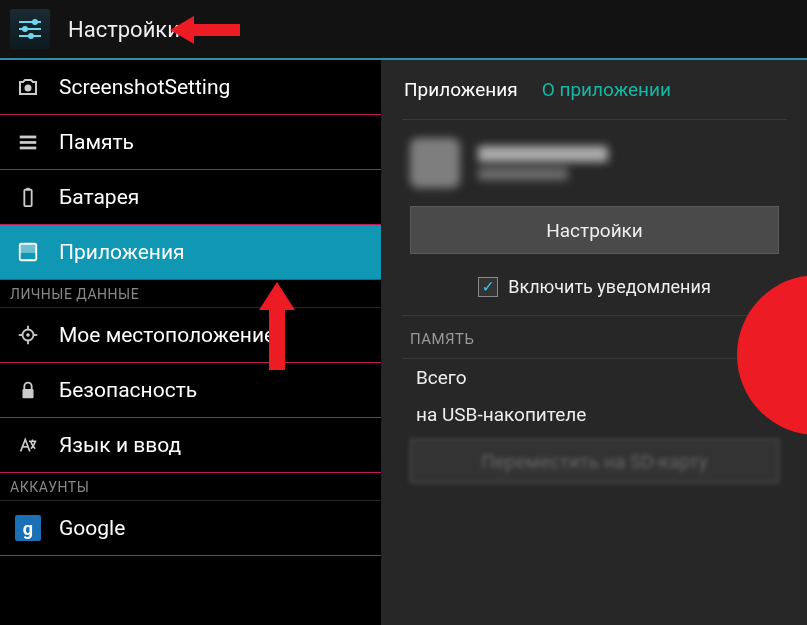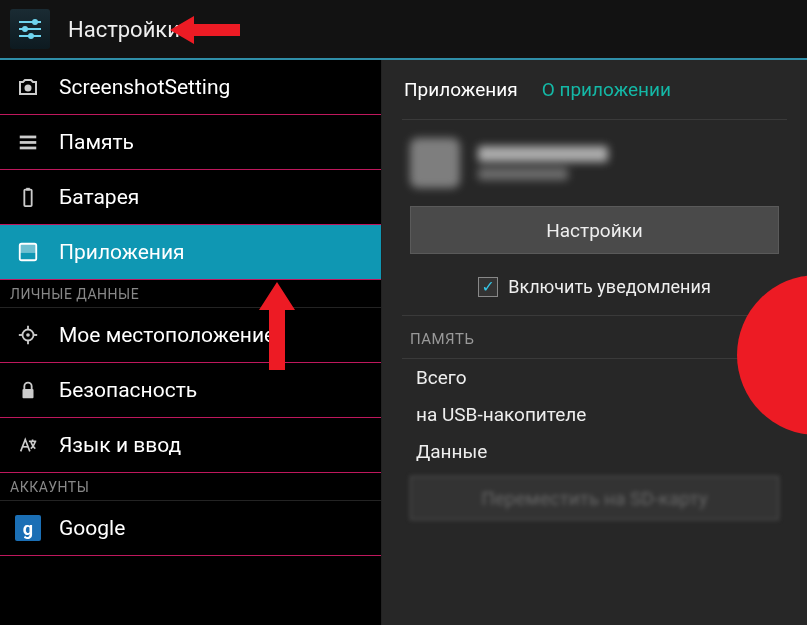--- a/index.html
+++ b/index.html
@@ -360,21 +360,20 @@
 
     <div class="checkbox-row">
       <span class="checkbox">✓</span>
       <span>Включить уведомления</span>
     </div>
 
     <div class="detail-section-header">ПАМЯТЬ</div>
 
     <div class="info-row">Всего</div>
     <div class="info-row">на USB-накопителе</div>
-    <div class="info-row">Данные</div>
 
     <div class="btn disabled move-btn">Переместить на SD-карту</div>
 
     <div class="red-circle"></div>
   </div>
 </div>
 
 <svg class="arrow-left" viewBox="0 0 70 36">
   <polygon points="0,18 24,4 24,12 70,12 70,24 24,24 24,32" fill="#ed1b24"></polygon>
 </svg>

